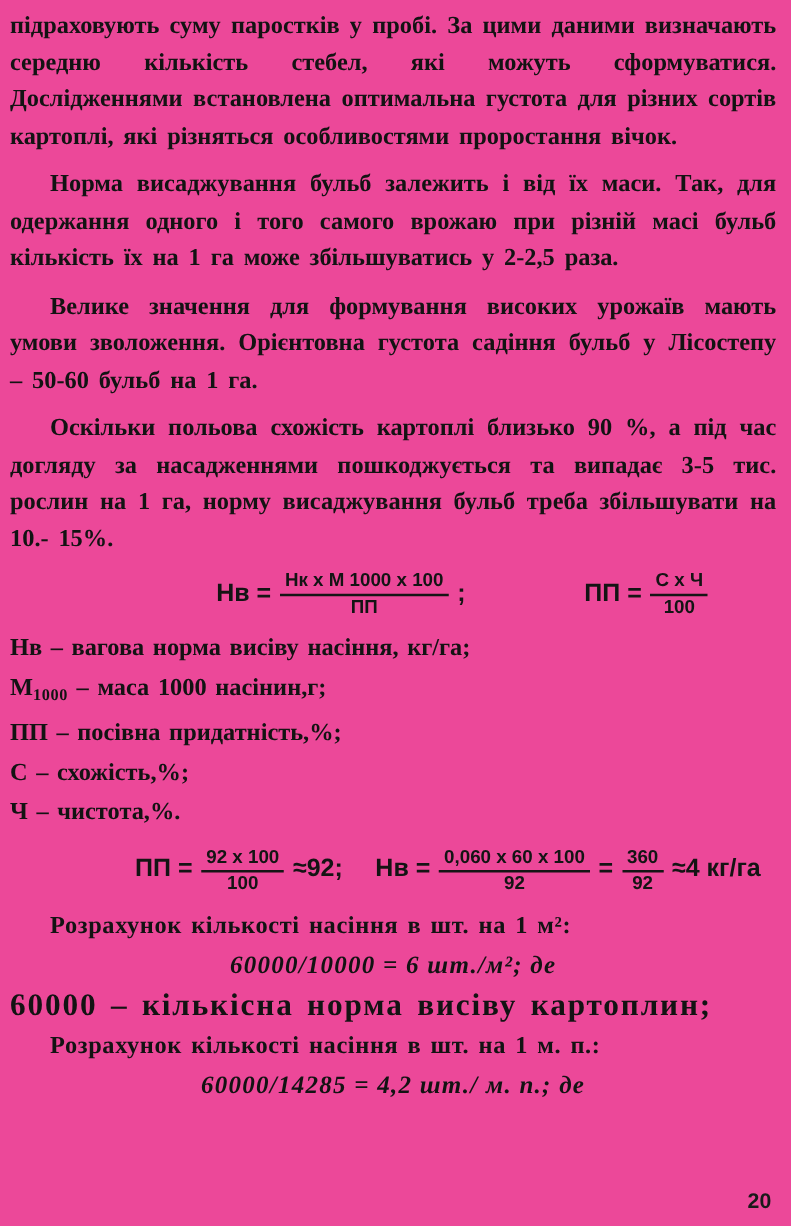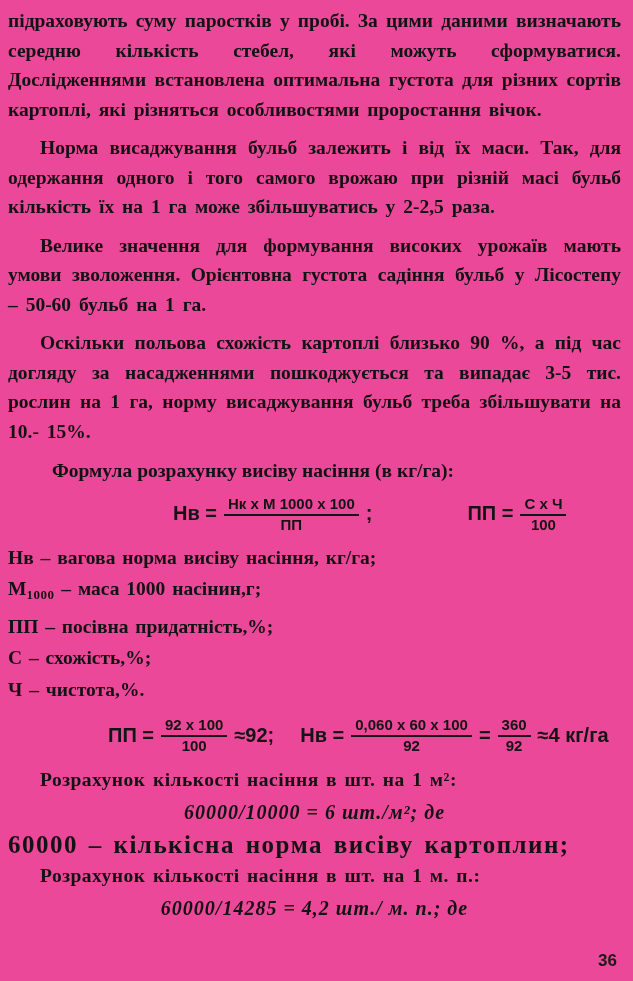--- a/index.html
+++ b/index.html
@@ -42,21 +42,20 @@
 </head>
 <body>
 
 <div class="page">
 
   <p class="body no-indent">підраховують суму паростків у пробі. За цими даними визначають середню кількість стебел, які можуть сформуватися. Дослідженнями встановлена оптимальна густота для різних сортів картоплі, які різняться особливостями проростання вічок.</p>
   <p class="body">Норма висаджування бульб залежить і від їх маси. Так, для одержання одного і того самого врожаю при різній масі бульб кількість їх на 1 га може збільшуватись у 2-2,5 раза.</p>
   <p class="body">Велике значення для формування високих урожаїв мають умови зволоження. Орієнтовна густота садіння бульб у Лісостепу – 50-60 бульб на 1 га.</p>
   <p class="body">Оскільки польова схожість картоплі близько 90 %, а під час догляду за насадженнями пошкоджується та випадає 3-5 тис. рослин на 1 га, норму висаджування бульб треба збільшувати на 10.- 15%.</p>
 
-  <p class="formula-intro">Формула розрахунку висіву насіння (в кг/га):</p>
 
   <div class="formula-row f1">
     <span class="feq">
       <span>Нв =</span>
       <span class="frac">
         <span class="num">Нк х М 1000 х 100</span>
         <span class="den">ПП</span>
       </span>
       <span>;</span>
     </span>
@@ -101,14 +100,14 @@
     </span>
   </div>
 
   <p class="calc-intro">Розрахунок кількості насіння в шт. на 1 м²:</p>
   <p class="calc-eq">60000/10000 = 6 шт./м²; де</p>
   <p class="calc-line">60000 – кількісна норма висіву картоплин;</p>
 
   <p class="calc-intro">Розрахунок кількості насіння в шт. на 1 м. п.:</p>
   <p class="calc-eq">60000/14285 = 4,2 шт./ м. п.; де</p>
 
-  <div class="page-number">36</div>
+  <div class="page-number">20</div>
 </div>
 
 </body></html>

